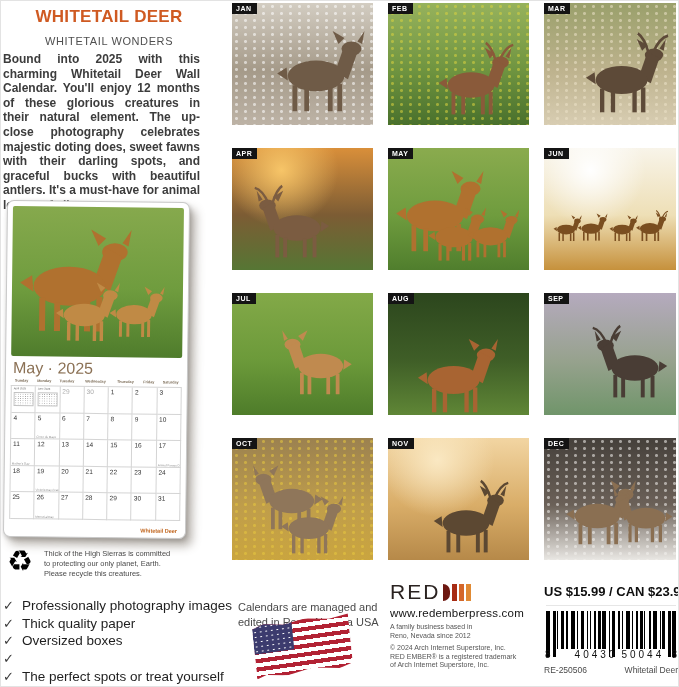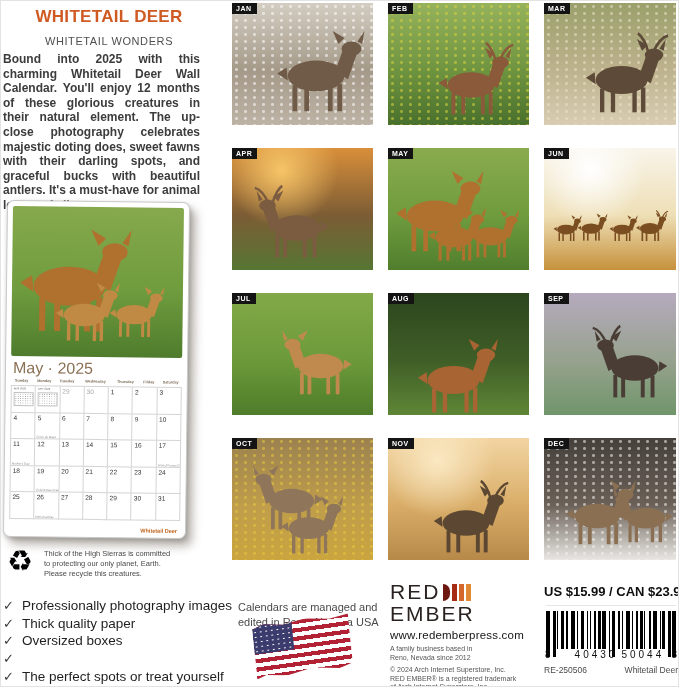--- a/index.html
+++ b/index.html
@@ -550,21 +550,20 @@
   <div class="publisher">
     <div class="logo-row">
       <span class="logo-word">RED</span>
       <span class="logo-bars">
           <i class="first" style="background:#6d1710"></i>
           <i class="" style="background:#a72c15"></i>
           <i class="" style="background:#d4672a"></i>
           <i class="" style="background:#e08a34"></i>
         </span>
     </div>
-    <div class="logo-word">EMBER</div>
     <div class="website">www.redemberpress.com</div>
     <div class="pub-small">
         <div>A family business based in</div>
         <div>Reno, Nevada since 2012</div>
       </div>
     <div class="pub-small">
         <div>© 2024 Arch Internet Superstore, Inc.</div>
         <div>RED EMBER® is a registered trademark</div>
         <div>of Arch Internet Superstore, Inc.</div>
       </div>

